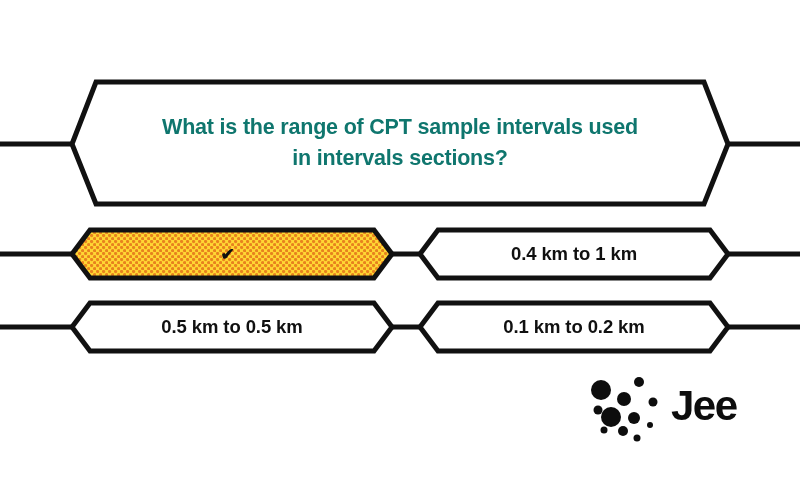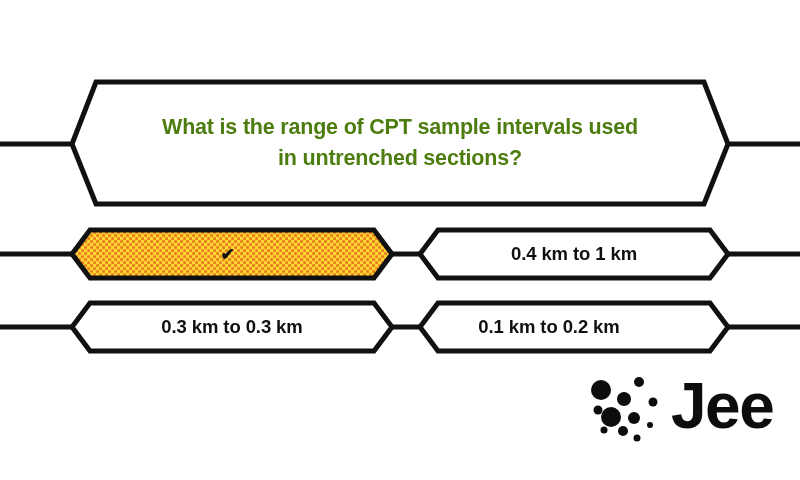--- a/index.html
+++ b/index.html
@@ -47,21 +47,21 @@
     top: 82px;
     width: 608px;
     height: 122px;
     display: flex;
     align-items: center;
     justify-content: center;
     text-align: center;
     font-size: 21.5px;
     font-weight: bold;
     line-height: 1.42;
-    color: #4d7c0f;
+    color: #0f766e;
     letter-spacing: -0.2px;
   }
 
   .option-text {
     position: absolute;
     display: flex;
     align-items: center;
     justify-content: center;
     text-align: center;
     font-size: 18.5px;
@@ -75,35 +75,35 @@
     font-size: 17px;
     font-weight: bold;
     margin-right: 9px;
     line-height: 1;
     color: #101010;
   }
 
   #opt-text-0 { left: 72px;  top: 230px; width: 320px; height: 48px; }
   #opt-text-1 { left: 420px; top: 230px; width: 308px; height: 48px; }
   #opt-text-2 { left: 72px;  top: 303px; width: 320px; height: 48px; }
-  #opt-text-3 { left: 395px; top: 303px; width: 308px; height: 48px; align-items: center; }
+  #opt-text-3 { left: 420px; top: 303px; width: 308px; height: 48px; align-items: center; }
 
   
   #brand-logo {
     position: absolute;
     left: 585px;
     top: 370px;
     width: 190px;
     height: 72px;
   }
   #brand-wordmark {
     position: absolute;
     left: 86px;
     top: 2px;
-    font-size: 64px;
+    font-size: 42px;
     font-weight: bold;
     color: #0d0d0d;
     letter-spacing: -1.5px;
     line-height: 68px;
   }
 </style>
 </head>
 <body>
 
 <div id="quiz-root">
@@ -145,34 +145,34 @@
       <line x1="726" y1="327" x2="800" y2="327" stroke="#111111" stroke-width="5"></line>
       <polygon points="438,303 710,303 728,327 710,351 438,351 420,327" fill="#ffffff" stroke="#111111" stroke-width="5" stroke-linejoin="miter"></polygon>
     </g>
   </svg>
 
   <div class="text-layer">
 
     <div class="question-text">
       <span>
         <span>What is the range of CPT sample intervals used</span><br>
-        <span>in untrenched sections?</span>
+        <span>in intervals sections?</span>
       </span>
     </div>
 
     <div class="option-text" id="opt-text-0">
       <span class="opt-check">✔</span>
     </div>
 
     <div class="option-text" id="opt-text-1">
       <span>0.4 km to 1 km</span>
     </div>
 
     <div class="option-text" id="opt-text-2">
-      <span>0.3 km to 0.3 km</span>
+      <span>0.5 km to 0.5 km</span>
     </div>
 
     <div class="option-text" id="opt-text-3">
       <span>0.1 km to 0.2 km</span>
     </div>
   </div>
 
   <div id="brand-logo">
     <svg width="86" height="72" viewBox="0 0 86 72">
       <circle cx="16" cy="20" r="10" fill="#0d0d0d"></circle>

